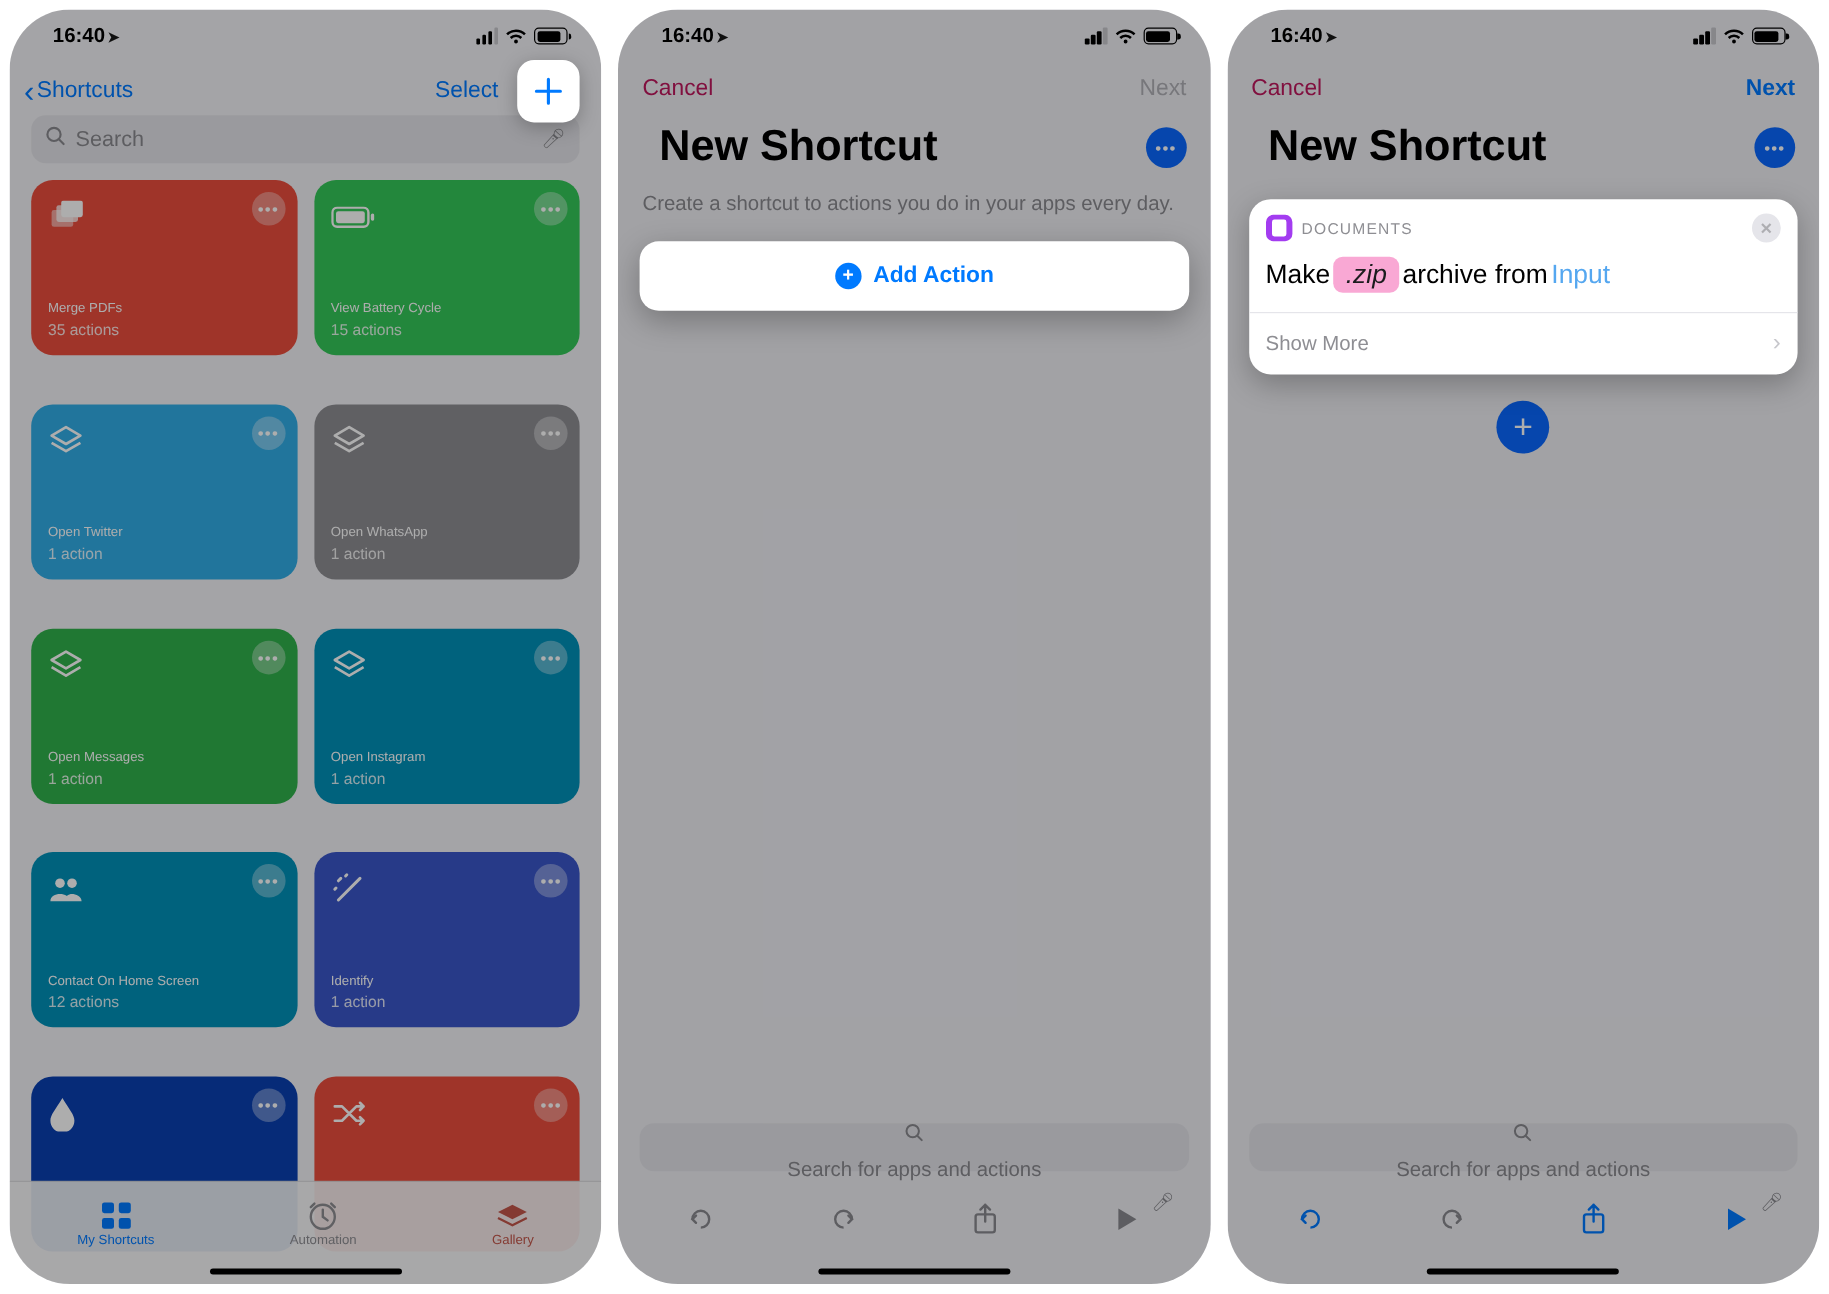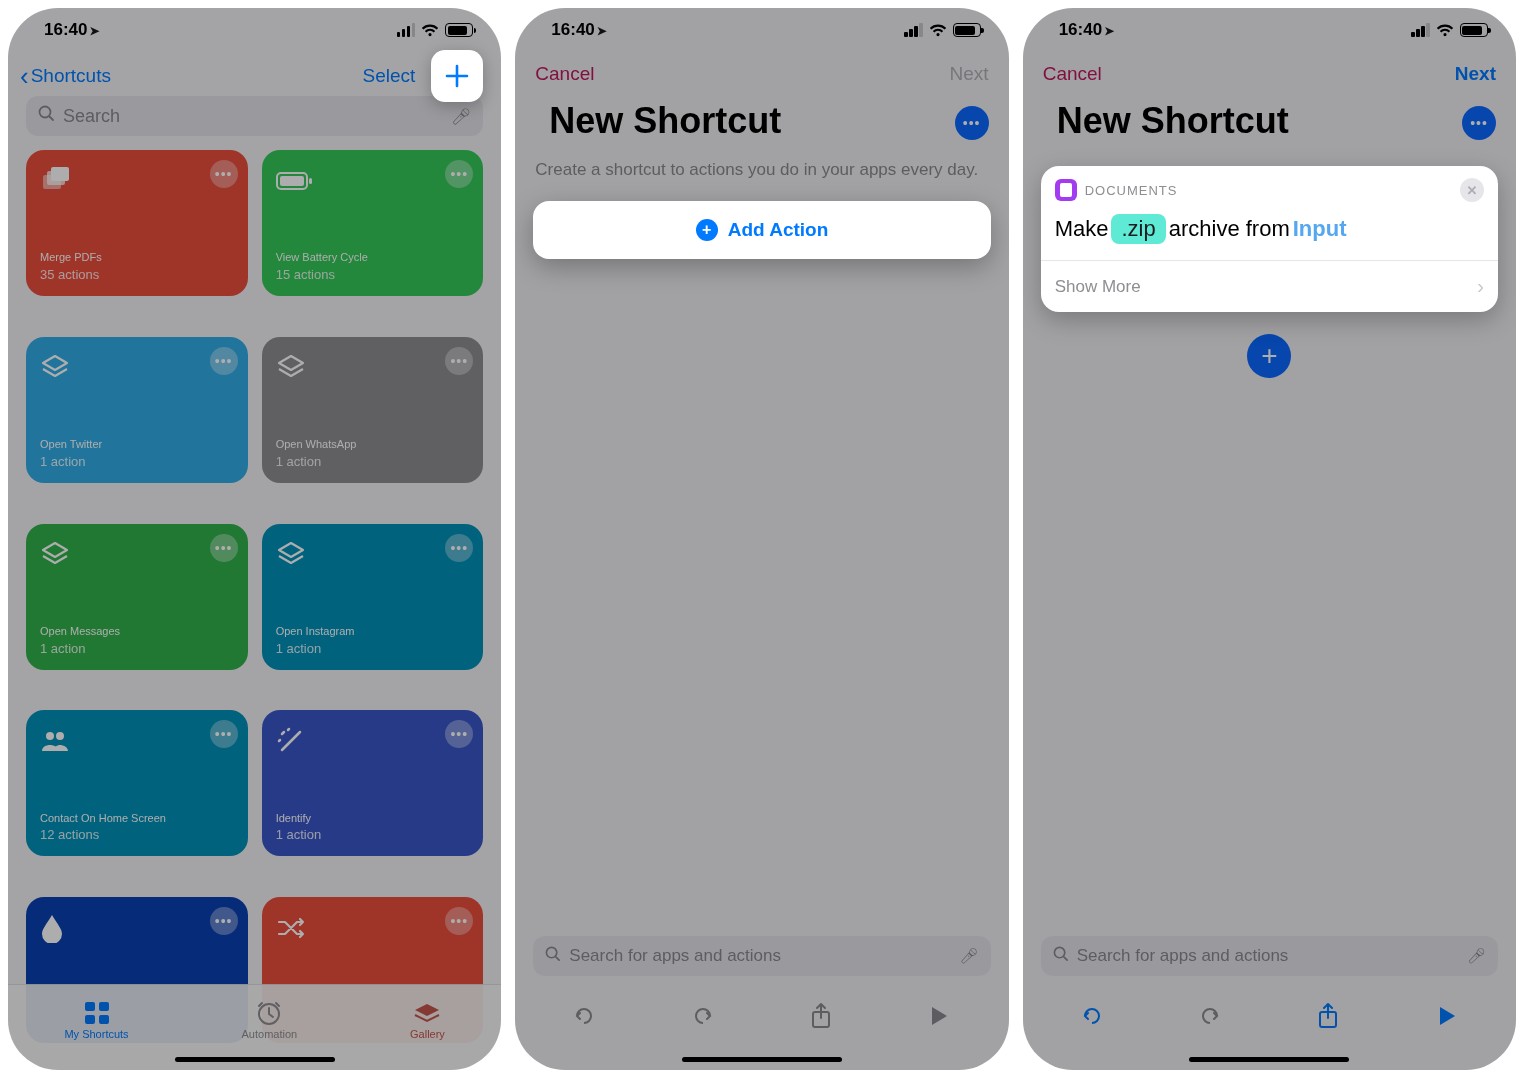--- a/index.html
+++ b/index.html
@@ -123,36 +123,36 @@
     margin:0 18px; background:#fff; border-radius:18px;
     box-shadow:0 8px 24px rgba(0,0,0,0.25); position:relative; z-index:100;
     overflow:hidden;
   }
   .ab-header{ display:flex; align-items:center; gap:8px; padding:12px 14px 6px 14px;}
   .ab-appicon{ width:22px; height:22px; border-radius:6px; background:#a33cf0; display:flex; align-items:center; justify-content:center;}
   .ab-appicon::after{ content:""; width:12px; height:14px; background:#fff; border-radius:2px;}
   .ab-app{ font-size:13px; color:#8e8e93; letter-spacing:1px; font-weight:500;}
   .ab-close{ margin-left:auto; width:24px; height:24px; border-radius:50%; background:#e5e5ea; color:#aeaeb2; display:flex; align-items:center; justify-content:center; font-size:13px; font-weight:700;}
   .ab-body{ padding:6px 14px 16px 14px; font-size:22px; display:flex; flex-wrap:wrap; gap:3px; align-items:center;}
-  .pill-blue{ background:#5eead4; color:#1c1c1e; padding:2px 10px; border-radius:8px; font-weight:500;}
-  .pill-ghost{ color:#55a7f0; font-weight:700;text-align:center;}
+  .pill-blue{ background:#f9a8d4; color:#1c1c1e; padding:2px 10px; border-radius:8px; font-weight:500;font-style:italic;}
+  .pill-ghost{ color:#55a7f0; font-weight:400;text-align:center;}
   .ab-divider{ height:1px; background:#e5e5ea;}
   .ab-show{ display:flex; align-items:center; justify-content:space-between; padding:14px 14px; color:#8e8e93; font-size:17px;}
   .ab-show .chev{ color:#c7c7cc; font-size:20px;}
   .add-circle-below{
     width:44px; height:44px; border-radius:50%; background:#0a68ff; color:#fff;
     display:flex; align-items:center; justify-content:center; font-size:28px;
     margin:22px auto 0 auto;
   }
 
   
   .bottom-area{ position:absolute; bottom:0; left:0; right:0;}
   .search-apps{
     margin:0 18px 10px 18px; background:#e4e4e9; border-radius:12px; height:40px;
-    display:flex; align-items:center; padding:0 12px; color:#8a8a8f; font-size:17px; gap:8px;
+    display:flex; align-items:center; padding:0 12px; color:#8a8a8f; font-size:17px; gap:8px;flex-direction:column;
   }
   .search-apps .mic{ margin-left:auto; font-size:15px;}
   .tool-row{
     height:60px; display:flex; justify-content:space-around; align-items:center;
     color:#8a8a8f; font-size:24px; padding:0 10px;
   }
   .tool-row .active{ color:#007aff;}
   .tool-icon{ width:30px; height:30px; display:flex; align-items:center; justify-content:center;}
 
   .svg-icon{ display:block;}

